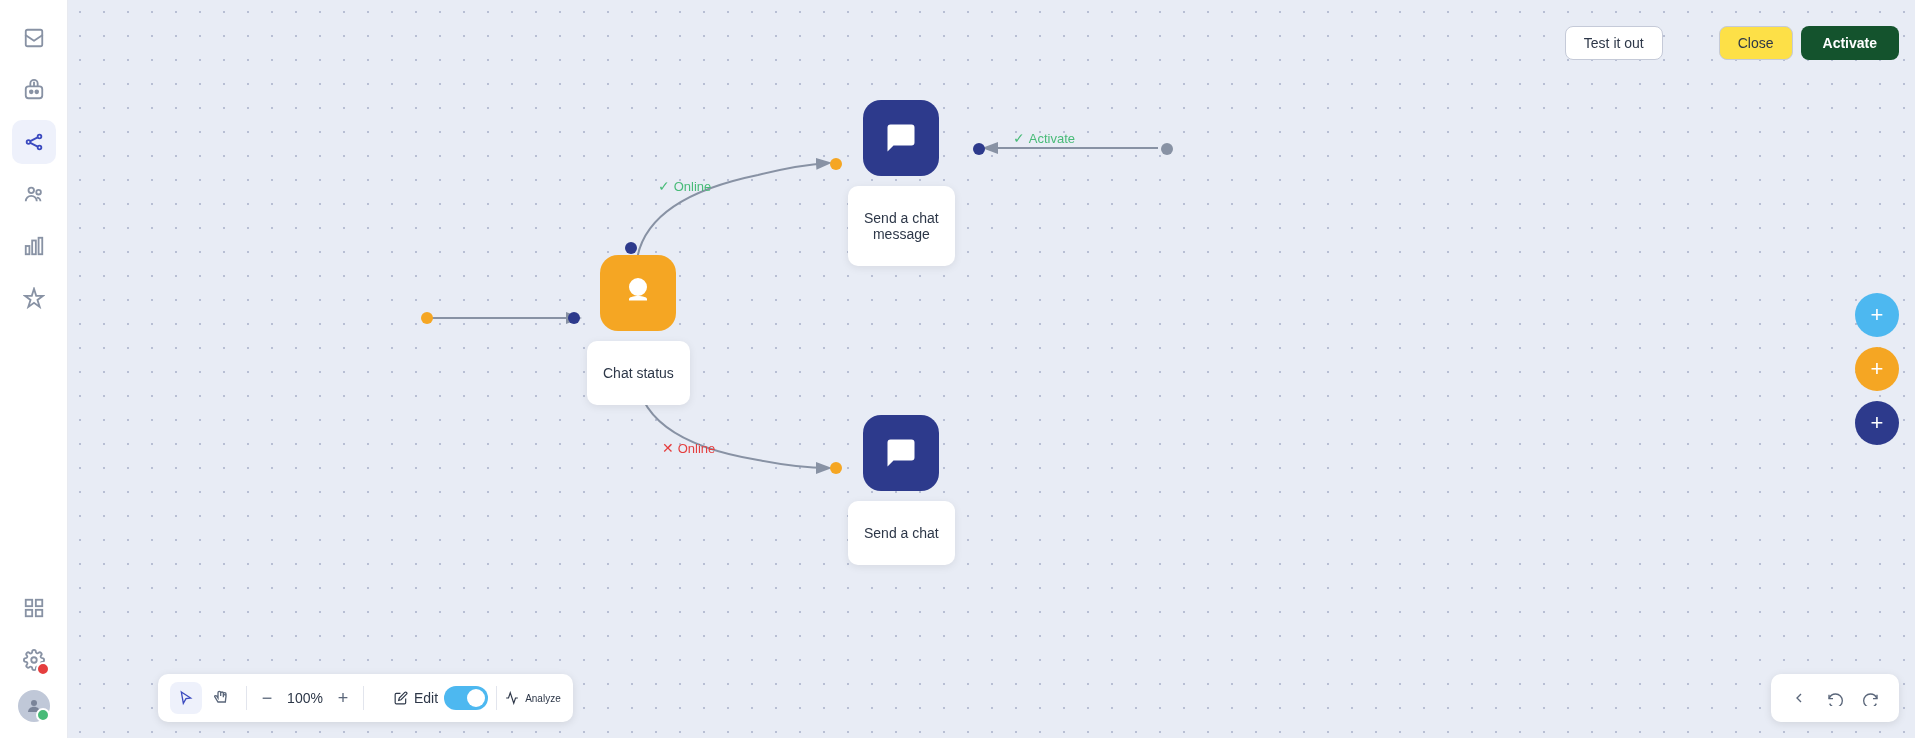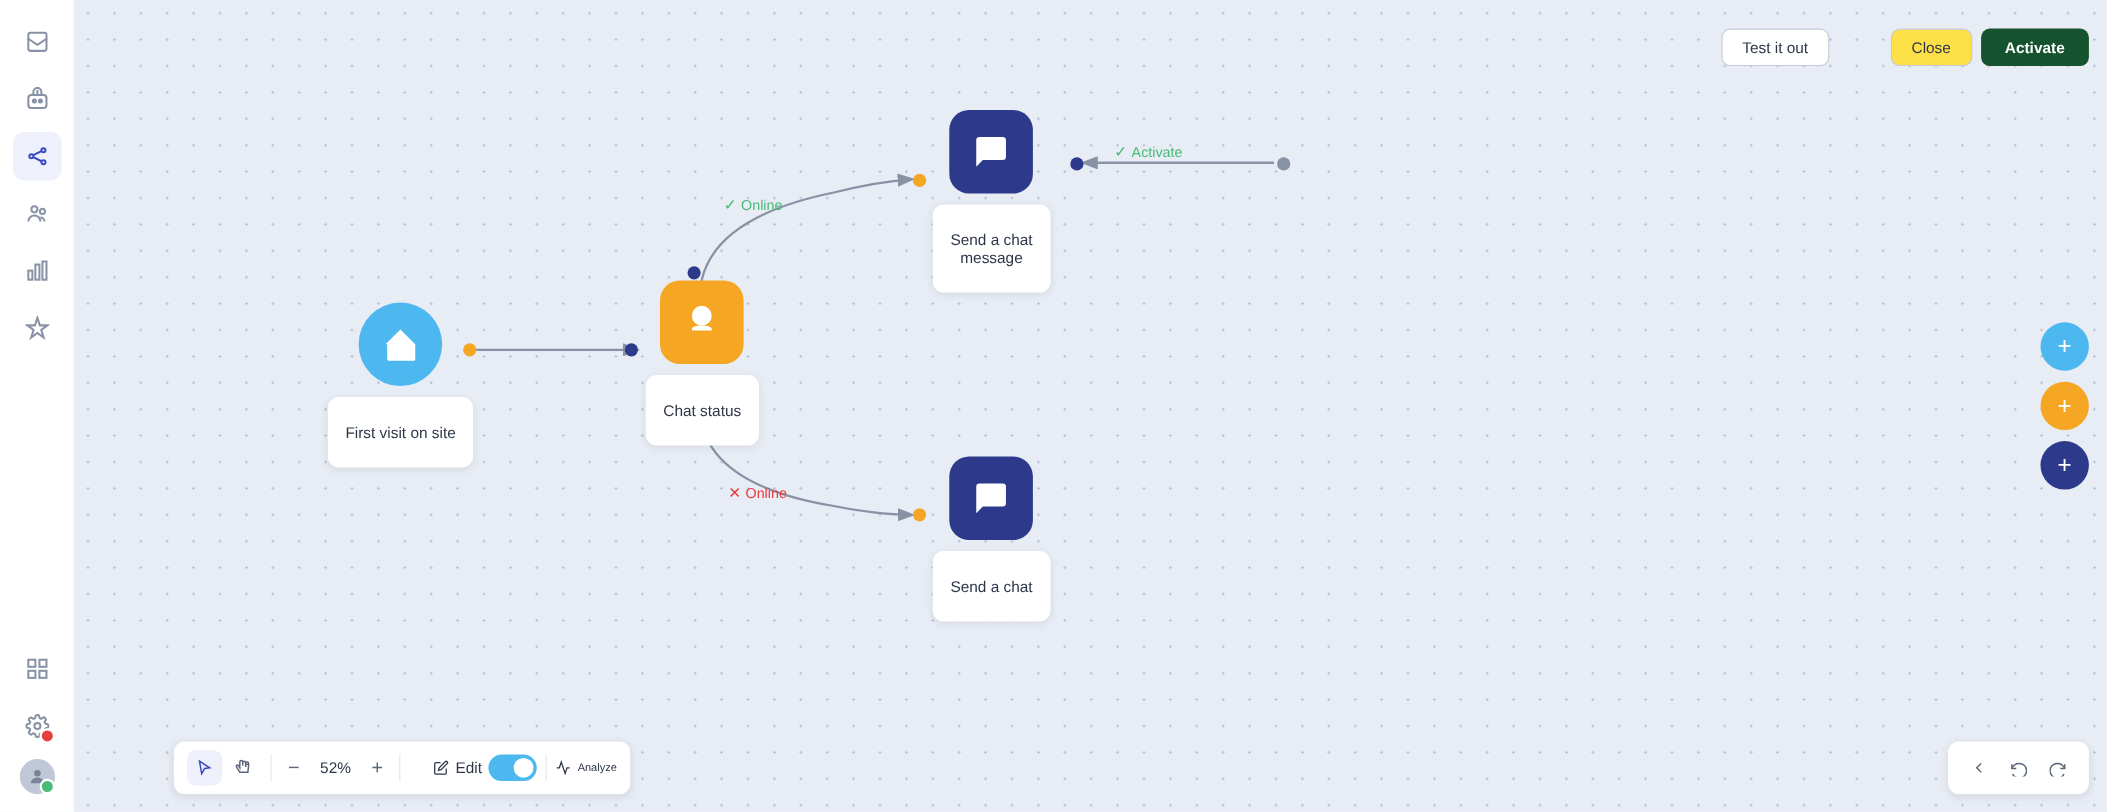--- a/index.html
+++ b/index.html
@@ -451,29 +451,20 @@
     <div class="branch-label offline" style="left: 594px; top: 440px;">
       <span style="color:#e53e3e; font-size:14px;">✕</span>
       <span>Online</span>
     </div>
 
     <div class="branch-label success" style="left: 945px; top: 130px;">
       <span style="color:#48bb78; font-size:14px;">✓</span>
       <span>Activate</span>
     </div>
 
-    <div class="node" style="left: 230px; top: 275px;">
-      <div class="node-circle blue">
-        <svg width="36" height="36" viewBox="0 0 24 24" fill="white">
-            <path d="M3 12l9-9 9 9v9a1 1 0 01-1 1H5a1 1 0 01-1-1v-9z"></path>
-            <path d="M9 21V12h6v9" fill="rgba(255,255,255,0.5)"></path>
-          </svg>
-      </div>
-      <div class="node-label">First visit on site</div>
-    </div>
 
     <div class="dot orange" style="left: 353px; top: 312px;"></div>
 
     <div class="dot blue-dark" style="left: 500px; top: 312px;"></div>
 
     <div class="node" style="left: 519px; top: 255px;">
       <div class="node-rounded-square orange">
         <svg width="36" height="36" viewBox="0 0 24 24" fill="white">
             <path d="M18 8a6 6 0 11-12 0 6 6 0 0112 0zM12 2v1M12 13v1M4.2 4.2l.7.7M18.4 4.2l-.7.7M2 10h1M21 10h-1"></path>
             <path d="M12 14c-3.3 0-6 .9-6 2v1h12v-1c0-1.1-2.7-2-6-2z"></path>
@@ -527,21 +518,21 @@
           </svg>
       </button>
       <button class="toolbar-btn">
         <svg width="16" height="16" viewBox="0 0 24 24" fill="none" stroke="currentColor" stroke-width="2">
             <path d="M18 11V6a2 2 0 00-4 0v3M14 9V5a2 2 0 00-4 0v4M10 9V4a2 2 0 00-4 0v8l-2-3a2 2 0 00-3 0v1l5 8h11l1-9a2 2 0 00-4 0v2"></path>
           </svg>
       </button>
       <div class="toolbar-divider"></div>
       <div class="toolbar-zoom">
         <button class="zoom-btn">−</button>
-        <span>52%</span>
+        <span>100%</span>
         <button class="zoom-btn">+</button>
       </div>
       <div class="toolbar-divider"></div>
       <div class="toolbar-edit">
         <svg width="14" height="14" viewBox="0 0 24 24" fill="none" stroke="currentColor" stroke-width="2">
             <path d="M11 4H4a2 2 0 00-2 2v14a2 2 0 002 2h14a2 2 0 002-2v-7"></path>
             <path d="M18.5 2.5a2.121 2.121 0 013 3L12 15l-4 1 1-4 9.5-9.5z"></path>
           </svg>
         <span>Edit</span>
         <div class="toggle-switch"></div>

